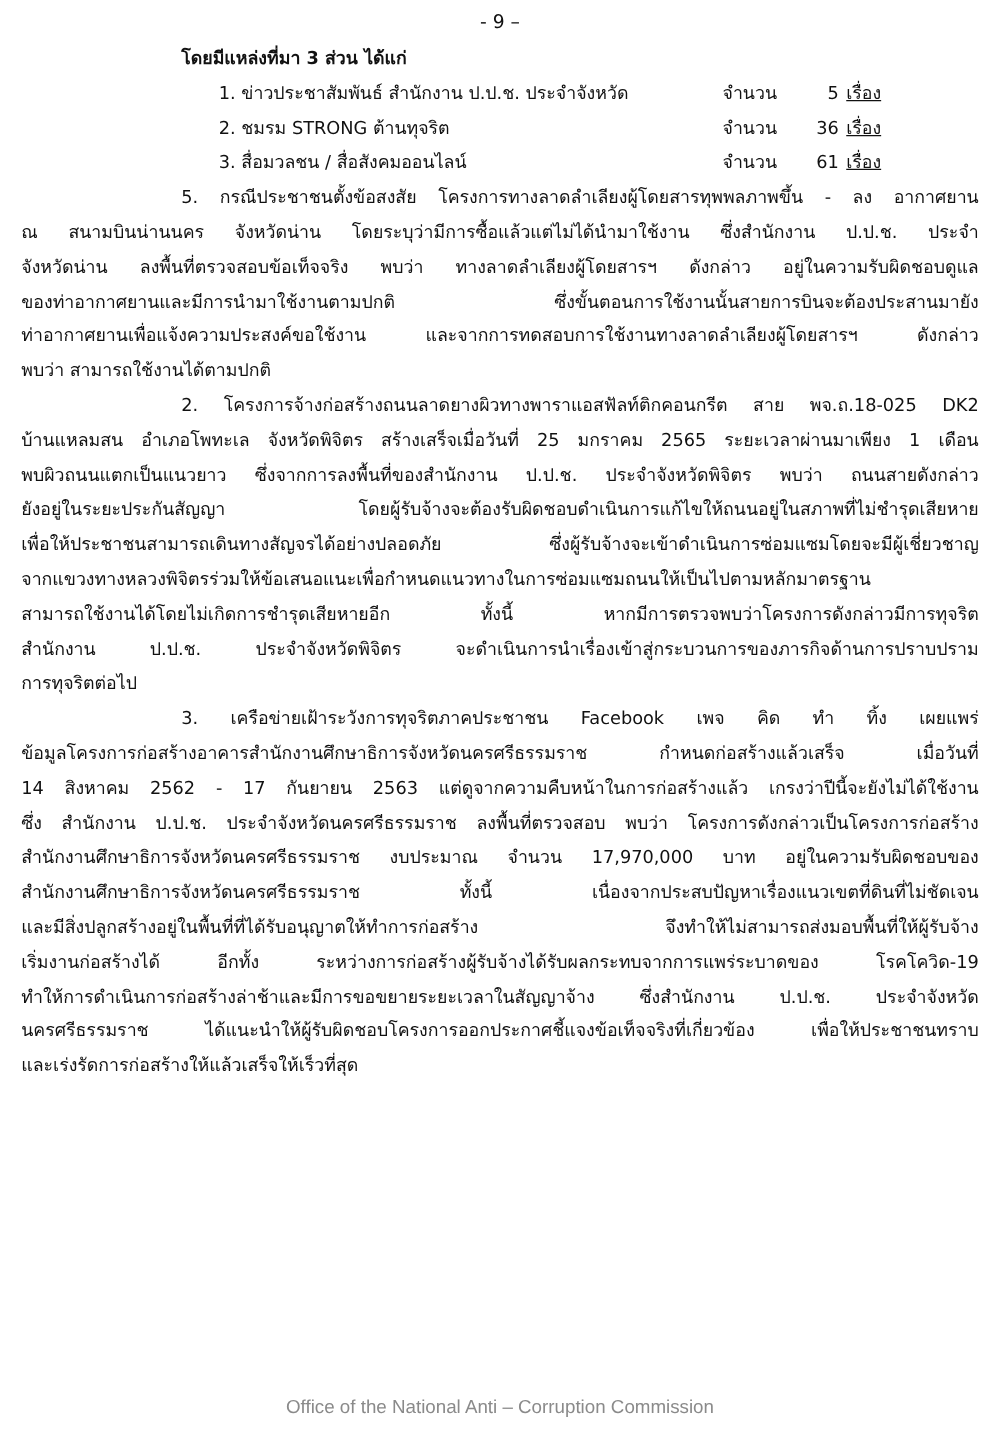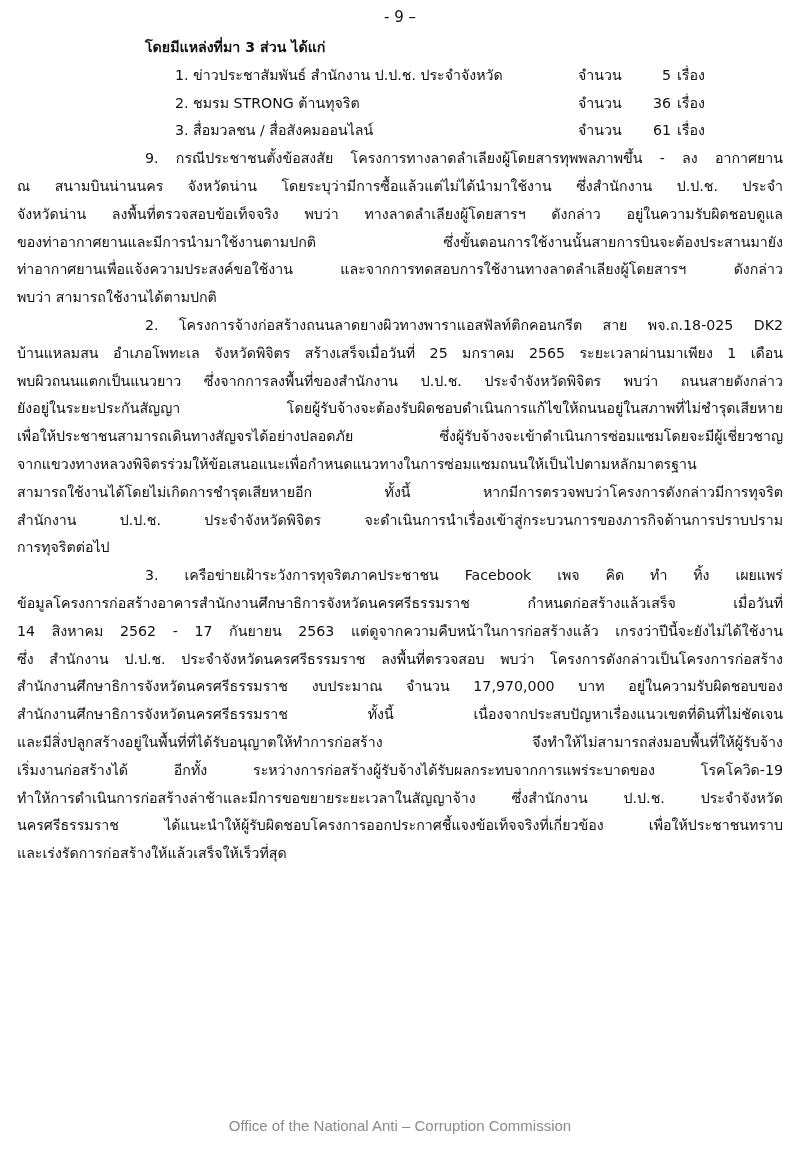--- a/index.html
+++ b/index.html
@@ -6,21 +6,21 @@
   body { width: 800px; height: 1158px; position: relative; overflow: hidden;
          font-family: "DejaVu Sans", "Liberation Sans", sans-serif; color: #111; }
   .page-number { position: absolute; top: 8px; left: 0; width: 800px; text-align: center;
                  font-size: 15px; }
   .content { position: absolute; top: 34px; left: 17px; width: 766px; font-size: 14.2px; }
   .line { height: 27.8px; line-height: 27.8px; white-space: nowrap; overflow: visible; }
   .intro { position: absolute; left: 128px; font-weight: bold; }
   .src-row { position: relative; height: 27.8px; line-height: 27.8px; }
   .src-label { position: absolute; left: 158px; }
   .src-amount { position: absolute; left: 561px; }
-  .src-unit { position: absolute; left: 660px; }
+  .src-unit { position: absolute; left: 660px; text-decoration: underline; }
   .src-num { display: inline-block; width: 34px; text-align: right; margin-right: 6px; }
   .para { text-align: justify; }
   .para .line { text-align-last: justify; }
   .para .line.last { text-align-last: left; }
   .indent { padding-left: 128px; }
   .footer { position: absolute; top: 1116px; left: 0; width: 800px; text-align: center;
             font-family: "Liberation Sans", sans-serif; font-size: 15px; color: #8a8a8a; line-height: 19px; }
 </style>
 </head>
 <body>
@@ -43,21 +43,21 @@
     <span class="src-unit"><span class="src-num" style="margin-left:-40px">36</span><span>เรื่อง</span></span>
   </div>
   <div class="src-row">
     <span class="src-label">3. สื่อมวลชน / สื่อสังคมออนไลน์</span>
     <span class="src-amount">จำนวน</span>
     <span class="src-unit"><span class="src-num" style="margin-left:-40px">61</span><span>เรื่อง</span></span>
   </div>
 
 
   <div class="para">
-    <div class="line indent">9. กรณีประชาชนตั้งข้อสงสัย โครงการทางลาดลำเลียงผู้โดยสารทุพพลภาพขึ้น - ลง อากาศยาน</div>
+    <div class="line indent">5. กรณีประชาชนตั้งข้อสงสัย โครงการทางลาดลำเลียงผู้โดยสารทุพพลภาพขึ้น - ลง อากาศยาน</div>
     <div class="line">ณ สนามบินน่านนคร จังหวัดน่าน โดยระบุว่ามีการซื้อแล้วแต่ไม่ได้นำมาใช้งาน ซึ่งสำนักงาน ป.ป.ช. ประจำ</div>
     <div class="line">จังหวัดน่าน ลงพื้นที่ตรวจสอบข้อเท็จจริง พบว่า ทางลาดลำเลียงผู้โดยสารฯ ดังกล่าว อยู่ในความรับผิดชอบดูแล</div>
     <div class="line">ของท่าอากาศยานและมีการนำมาใช้งานตามปกติ ซึ่งขั้นตอนการใช้งานนั้นสายการบินจะต้องประสานมายัง</div>
     <div class="line">ท่าอากาศยานเพื่อแจ้งความประสงค์ขอใช้งาน และจากการทดสอบการใช้งานทางลาดลำเลียงผู้โดยสารฯ ดังกล่าว</div>
     <div class="line last">พบว่า สามารถใช้งานได้ตามปกติ</div>
   </div>
 
   <div class="para">
     <div class="line indent">2. โครงการจ้างก่อสร้างถนนลาดยางผิวทางพาราแอสฟัลท์ติกคอนกรีต สาย พจ.ถ.18-025 DK2</div>
     <div class="line">บ้านแหลมสน อำเภอโพทะเล จังหวัดพิจิตร สร้างเสร็จเมื่อวันที่ 25 มกราคม 2565 ระยะเวลาผ่านมาเพียง 1 เดือน</div>

